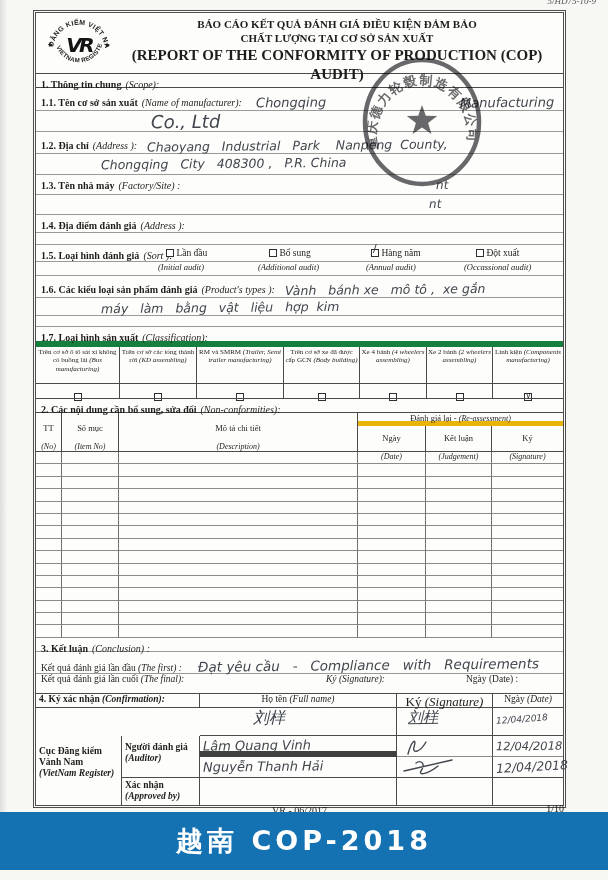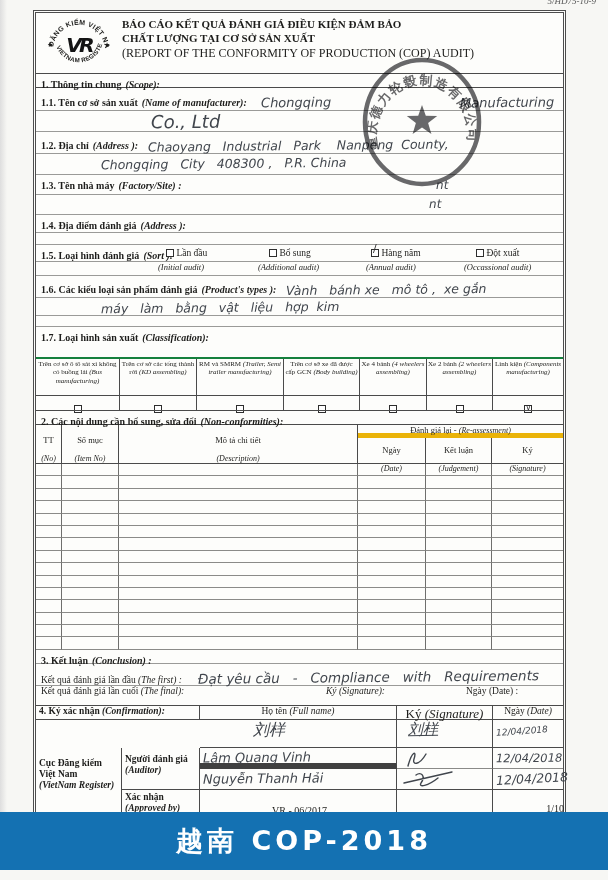--- a/index.html
+++ b/index.html
@@ -7,44 +7,44 @@
   body { position:relative; background:#f7f7f4; font-family:"Liberation Serif", serif; color:#1d1d1b; overflow:hidden; }
   body::before { content:""; position:absolute; left:0; top:0; width:7px; height:822px; background:linear-gradient(90deg,#dedede,#f7f7f4); }
 
   .corner-ref { position:absolute; top:-4px; right:12px; font-size:9px; font-style:italic; color:#555; }
 
   .doc { position:absolute; left:33px; top:10px; width:533px; border:3px double #4d4d4d; background:#fdfdfb; }
 
   
   .doc-header { position:relative; height:61px; border-bottom:1px solid #4a4a4a; }
   .logo { position:absolute; left:8px; top:3px; }
-  .titles { margin-left:86px; width:430px; padding-top:4px; line-height:1.3; }
+  .titles { margin-left:86px; width:430px; text-align:center; padding-top:4px; line-height:1.3; }
   .t1,.t2 { font-weight:bold; font-size:11px; }
-  .t3 { font-weight:normal; font-size:12px; }
+  .t3 { font-weight:bold; font-size:15px; }
   .no-line { font-size:9px; margin-top:1px; }
 
   
   .row { position:relative; border-bottom:1px solid #9a9a98; padding:0 5px; overflow:visible; }
   .row.dark { border-bottom:1px solid #4a4a4a; }
   .lv { font-weight:bold; font-size:10px; }
-  .le { font-weight:bold; font-style:italic; font-size:10px; }
+  .le { font-weight:normal; font-style:italic; font-size:10px; }
   .rv { font-size:8.5px; }
   .re { font-size:8px; font-style:italic; }
 
   .hw { font-family:"DejaVu Sans", sans-serif; font-style:italic; color:#41464d; display:inline-block; transform:rotate(-0.6deg); }
 
   .flexrow { display:flex; align-items:flex-end; }
 
   
   .cb { position:relative; display:inline-block; width:8px; height:8px; border:1px solid #2e2e2e; vertical-align:-1px; background:#fff; }
   .cb .mk { position:absolute; top:-8px; left:1px; font-style:normal; font-size:11px; color:#303030; font-family:"DejaVu Sans",sans-serif; }
   .cb .mk.inbox { top:-3px; left:1px; font-size:8px; }
 
   
-  .t17 { display:grid; grid-template-columns:84px 77px 87px 76px 67px 66px 70px; border-top:2px solid #15803d;margin-top:16px; }
+  .t17 { display:grid; grid-template-columns:84px 77px 87px 76px 67px 66px 70px; border-top:6px solid #15803d; }
   .t17 .hc { border-right:1px solid #4a4a4a; border-bottom:1px solid #4a4a4a; text-align:center; font-size:7px; line-height:1.18; padding:1px; height:37px; }
   .t17 .hc:nth-child(7n) { border-right:none; }
   .t17 .cc { border-right:1px solid #4a4a4a; text-align:center; height:14px; padding-top:2px; }
   .t17 .cc:last-child { border-right:none; }
   .t17 .en { font-style:italic; }
 
   
   .s2h { display:grid; grid-template-columns:26px 57px 239px 68px 66px 71px; grid-template-rows:13px 25px; border-bottom:1px solid #4a4a4a; }
   .s2h div { border-right:1px solid #4a4a4a; text-align:center; }
   .s2h .noR { border-right:none; }
@@ -340,21 +340,21 @@
     <div class="t4">
       <div class="s4lab" style="grid-area:1/1/2/3"><span>4. Ký xác nhận</span> <span class="en">(Confirmation):</span></div>
       <div class="center" style="grid-area:1/3/2/4;font-size:9.5px"><span>Họ tên</span> <i>(Full name)</i></div>
       <div class="center" style="grid-area:1/4/2/5;font-size:13px"><span>Ký</span> <i>(Signature)</i></div>
       <div class="center lastcol" style="grid-area:1/5/2/6;font-size:9.5px"><span>Ngày</span> <i>(Date)</i></div>
 
       <div style="grid-area:2/3/3/4"><span class="hw" style="font-size:16px;margin-left:50px">刘样</span></div>
       <div style="grid-area:2/4/3/5"><span class="hw" style="font-size:15px;margin-left:8px;text-decoration:underline">刘样</span></div>
       <div class="lastcol" style="grid-area:2/5/3/6"><span class="hw" style="font-size:9px;transform:rotate(-4deg)">12/04/2018</span></div>
 
-      <div class="s4lab lastrow" style="grid-area:3/1/6/2;padding-top:10px"><span>Cục Đăng kiểm Việt Nam</span><br><span class="en">(VietNam Register)</span></div>
+      <div class="s4lab lastrow" style="grid-area:3/1/6/2;padding-top:10px"><span>Cục Đăng kiểm Vành Nam</span><br><span class="en">(VietNam Register)</span></div>
       <div class="s4lab" style="grid-area:3/2/5/3;padding-top:6px"><span>Người đánh giá</span><br><span class="en">(Auditor)</span></div>
 
       <div style="grid-area:3/3/4/4;border-bottom:6px solid #404040"><span class="hw" style="font-size:13px">Lâm Quang Vinh</span></div>
       <div style="grid-area:3/4/4/5;border-bottom:1px solid #8a8a88">
         <svg width="40" height="20" viewBox="0 0 40 20">
           <path d="M8,18 C12,3 17,2 14,11 C12,17 19,18 26,6" fill="none" stroke="#41464d" stroke-width="1.4" stroke-linecap="round"></path>
         </svg>
       </div>
       <div class="lastcol" style="grid-area:3/5/4/6;border-bottom:1px solid #8a8a88"><span class="hw" style="font-size:11.5px">12/04/2018</span></div>
 

